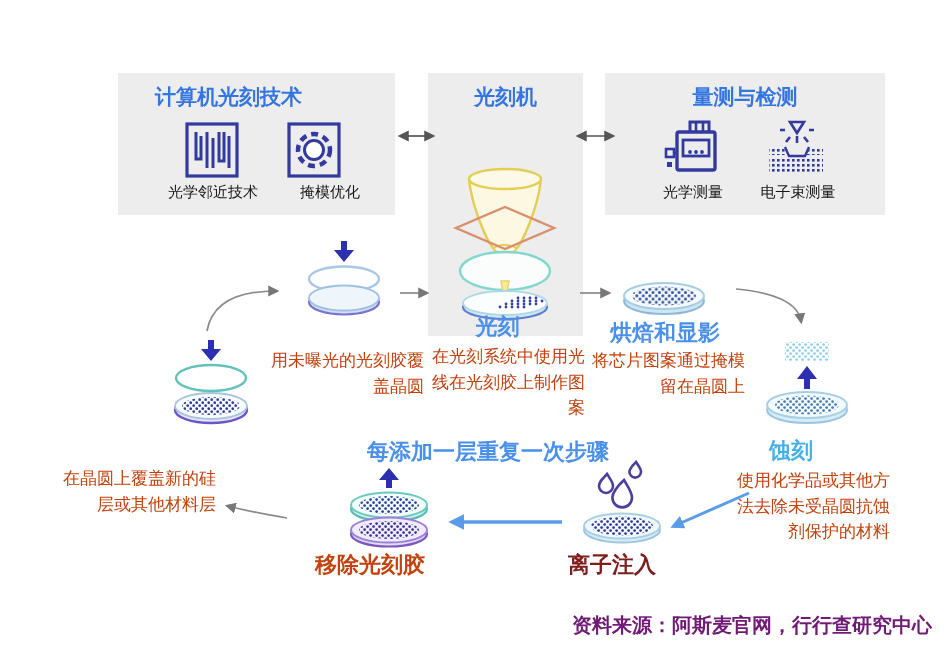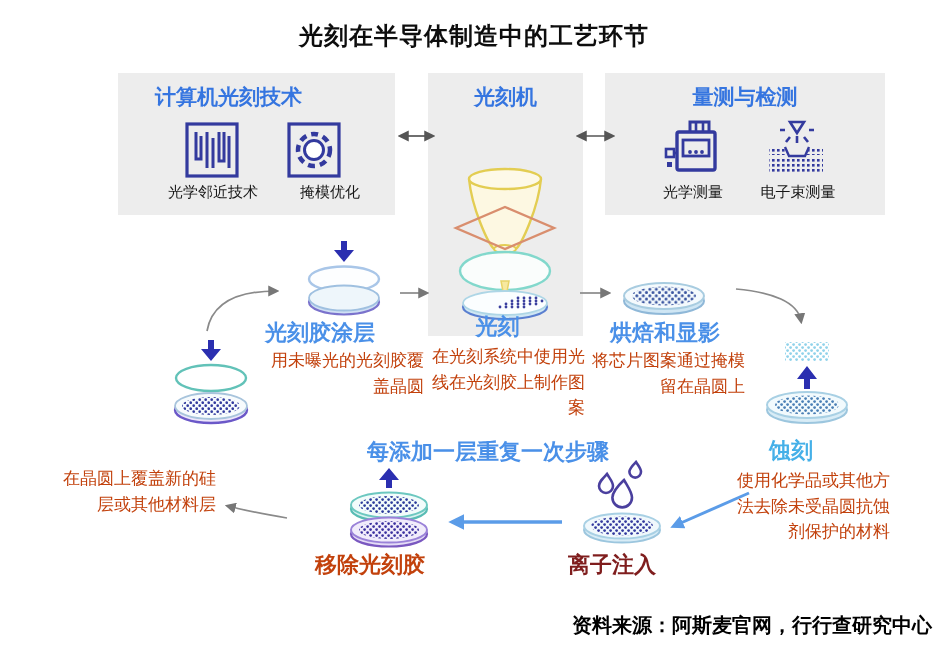--- a/index.html
+++ b/index.html
@@ -49,30 +49,29 @@
   .lb-implant { left:542px; width:140px; top:550px; color:#7f1d1d; }
   .lb-loop    { left:363px; width:250px; top:437px; }
 
   .step-desc { position:absolute; font-size:17px; color:#c2410c; text-align:right; line-height:1.5; }
   .ds-dep   { left:56px;  width:160px; top:466px; }
   .ds-coat  { left:264px; width:160px; top:348px; }
   .ds-litho { left:425px; width:160px; top:344px; }
   .ds-bake  { left:585px; width:160px; top:348px; }
   .ds-etch  { left:730px; width:160px; top:468px; }
 
-  .source { position:absolute; right:16px; top:612px; font-size:20px; font-weight:bold; color:#000000; white-space:nowrap; }
+  .source { position:absolute; right:16px; top:612px; font-size:20px; font-weight:bold; color:#701a75; white-space:nowrap; }
 
   .arrows { position:absolute; left:0; top:0; pointer-events:none; }
 </style>
 </head>
 <body>
 
 <div class="canvas">
 
-  <h1 class="title">光刻在半导体制造中的工艺环节</h1>
 
   <section class="panel panel-comp">
     <div class="panel-title comp-title">计算机光刻技术</div>
 
     <svg class="ic ic-opc" width="56" height="58" viewBox="0 0 56 58">
       <rect x="3" y="3" width="50" height="52" fill="none" stroke="#333a9e" stroke-width="3.2"></rect>
       <path d="M12,11 V38 H17 V15 M23,11 V47 M29,47 V17 M35,11 V40 H40 V11 M45,15 V47" fill="none" stroke="#333a9e" stroke-width="3"></path>
     </svg>
     <svg class="ic ic-mask" width="56" height="58" viewBox="0 0 56 58">
       <rect x="3" y="3" width="50" height="52" fill="none" stroke="#333a9e" stroke-width="3.2"></rect>
@@ -238,21 +237,20 @@
     <ellipse cx="40" cy="70" rx="38" ry="12.5" fill="#d8ecf6" stroke="#9cc6de" stroke-width="2"></ellipse>
     <ellipse cx="40" cy="66" rx="38" ry="12.5" fill="#f0f8fc" stroke="#a8d0e4" stroke-width="2"></ellipse>
     <ellipse cx="40" cy="66" rx="31" ry="9.5" fill="url(#pd-imp)"></ellipse>
     <g fill="#fefeff" stroke="#4a3f9e" stroke-width="2.6">
       <path d="M54,2 c2.5,4 5,6.5 5,9.8 a5.8,5.8 0 1,1 -11.6,0 c0,-3.3 2.6,-5.8 6.6,-9.8 z"></path>
       <path d="M25,14 c3,5 6,8 6,12 a7,7 0 1,1 -14,0 c0,-4 3.2,-7 8,-12 z"></path>
       <path d="M42,20 c4,7 8,12.2 8,17.6 a9.8,9.8 0 1,1 -19.6,0 c0,-5.4 4.2,-10.6 11.6,-17.6 z"></path>
     </g>
   </svg>
 
-  <div class="step-label lb-coat">光刻胶涂层</div>
   <div class="step-label lb-litho">光刻</div>
   <div class="step-label lb-bake">烘焙和显影</div>
   <div class="step-label lb-etch">蚀刻</div>
   <div class="step-label lb-strip">移除光刻胶</div>
   <div class="step-label lb-implant">离子注入</div>
   <div class="step-label lb-loop">每添加一层重复一次步骤</div>
 
   <div class="step-desc ds-dep">在晶圆上覆盖新的硅层或其他材料层</div>
   <div class="step-desc ds-coat">用未曝光的光刻胶覆盖晶圆</div>
   <div class="step-desc ds-litho">在光刻系统中使用光线在光刻胶上制作图案</div>

